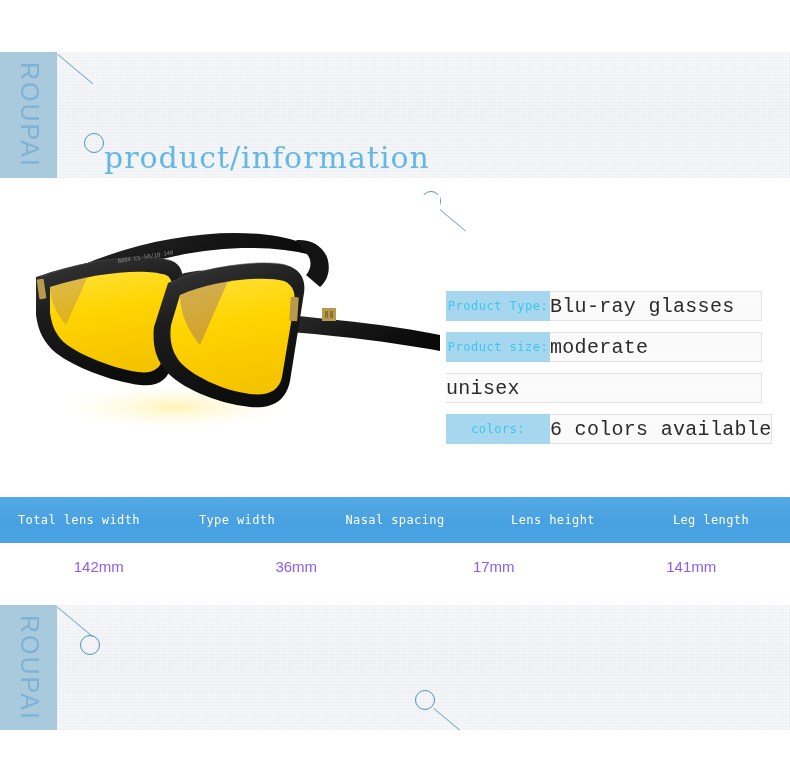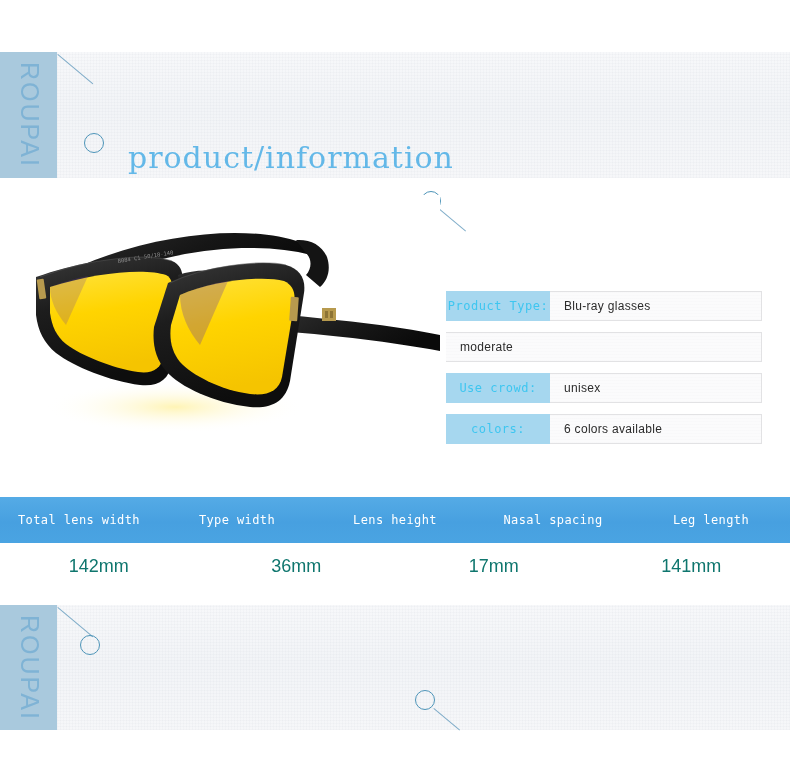--- a/index.html
+++ b/index.html
@@ -43,21 +43,21 @@
   }
 
   .banner-title {
     position:absolute;
     font-family:"DejaVu Serif", serif;
     font-size:30px;
     color:#63b8e8;
     letter-spacing:1px;
     white-space:nowrap;
   }
-  #banner-top .banner-title    { left:128px; top:88px; }
+  #banner-top .banner-title    { left:104px; top:88px; }
 
   .deco { position:absolute; pointer-events:none; }
   .deco-circle {
     position:absolute;
     border:1.3px solid #4d94b8;
     border-radius:50%;
     background:transparent;
   }
   .deco-line {
     position:absolute;
@@ -102,25 +102,24 @@
     white-space:nowrap;
   }
   .spec-value {
     flex:1;
     border:1px solid #e2e2e4;
     border-left:none;
     background:
       repeating-linear-gradient(0deg, rgba(150,150,160,.025) 0 1px, transparent 1px 3px),
       #fbfbfc;
     color:#2b2b2b;
-    font-family:Liberation Sans, sans-serif;
-    font-size:12px;
-    display:flex;
-    align-items:center;
-    padding-left:14px;
+    font-family:Liberation Mono, monospace;
+    font-size:20px;
+    display:flex;
+    align-items:center;
     letter-spacing:.3px;
     white-space:nowrap;
   }
 
   
   #dim-table {
     position:absolute;
     left:0; top:497px;
     width:790px;
   }
@@ -143,23 +142,23 @@
   #dim-values {
     display:flex;
     height:47px;
     background:#ffffff;
   }
   #dim-values .dim-cell {
     flex:1;
     display:flex;
     align-items:center;
     justify-content:center;
-    color:#0f766e;
+    color:#8b5cf6;
     font-family:"Liberation Sans", sans-serif;
-    font-size:18px;
+    font-size:15px;
     white-space:nowrap;
   }
 </style>
 </head>
 <body>
 
 <div class="banner" id="banner-top">
 
   <div class="brand-tab">
     <span class="brand-text">ROUPAI</span>
@@ -244,40 +243,40 @@
 </div>
 
 <div id="spec-table">
 
   <div class="spec-row">
     <div class="spec-label">Product Type:</div>
     <div class="spec-value">Blu-ray glasses</div>
   </div>
 
   <div class="spec-row">
+    <div class="spec-label">Product size:</div>
     <div class="spec-value">moderate</div>
   </div>
 
   <div class="spec-row">
-    <div class="spec-label">Use crowd:</div>
     <div class="spec-value">unisex</div>
   </div>
 
   <div class="spec-row">
     <div class="spec-label">colors:</div>
     <div class="spec-value">6 colors available</div>
   </div>
 </div>
 
 <div id="dim-table">
   <div id="dim-header">
     <div class="dim-cell">Total lens width</div>
     <div class="dim-cell">Type width</div>
+    <div class="dim-cell">Nasal spacing</div>
     <div class="dim-cell">Lens height</div>
-    <div class="dim-cell">Nasal spacing</div>
     <div class="dim-cell">Leg length</div>
   </div>
   <div id="dim-values">
     <div class="dim-cell">142mm</div>
     <div class="dim-cell">36mm</div>
     <div class="dim-cell">17mm</div>
     <div class="dim-cell">141mm</div>
   </div>
 </div>
 

